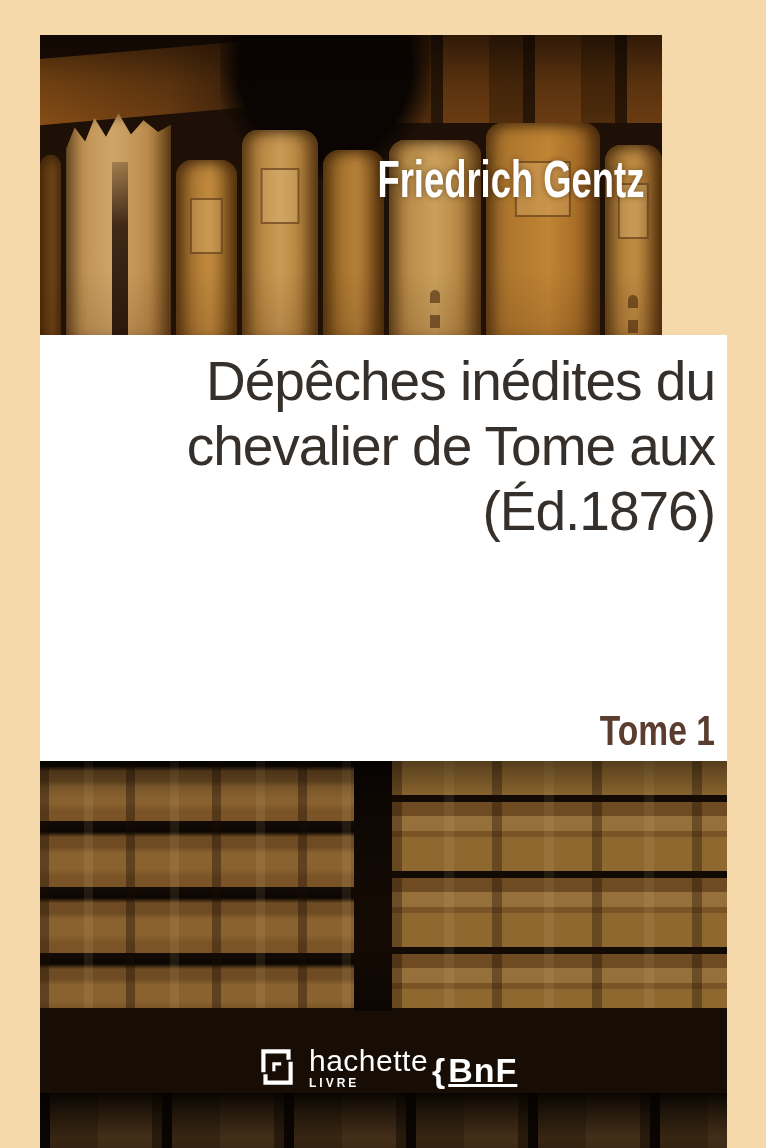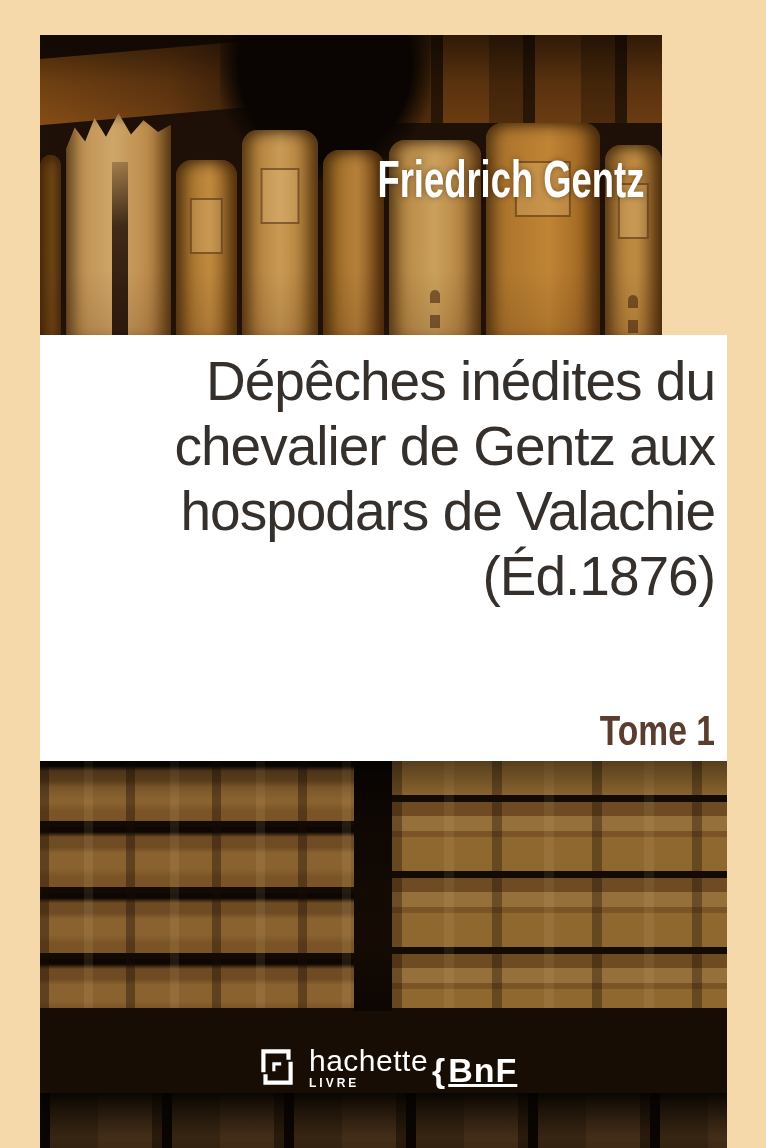--- a/index.html
+++ b/index.html
@@ -112,22 +112,21 @@
       <div class="spine s8">
           <div class="label"></div>
         </div>
     </div>
     <div class="author">Friedrich Gentz</div>
   </div>
 
   <div class="band">
     <div class="title">
       <div>Dépêches inédites du</div>
-      <div>chevalier de Gentz aux</div>
-      <div>hospodars de Valachie</div>
+      <div>chevalier de Tome aux</div>
       <div>(Éd.1876)</div>
     </div>
     <div class="volume">Tome 1</div>
   </div>
 
   <div class="photo-bottom">
     <div class="stack stack-left"></div>
     <div class="gap-mid"></div>
     <div class="stack stack-right"></div>
     <div class="shelf-bottom"></div>

